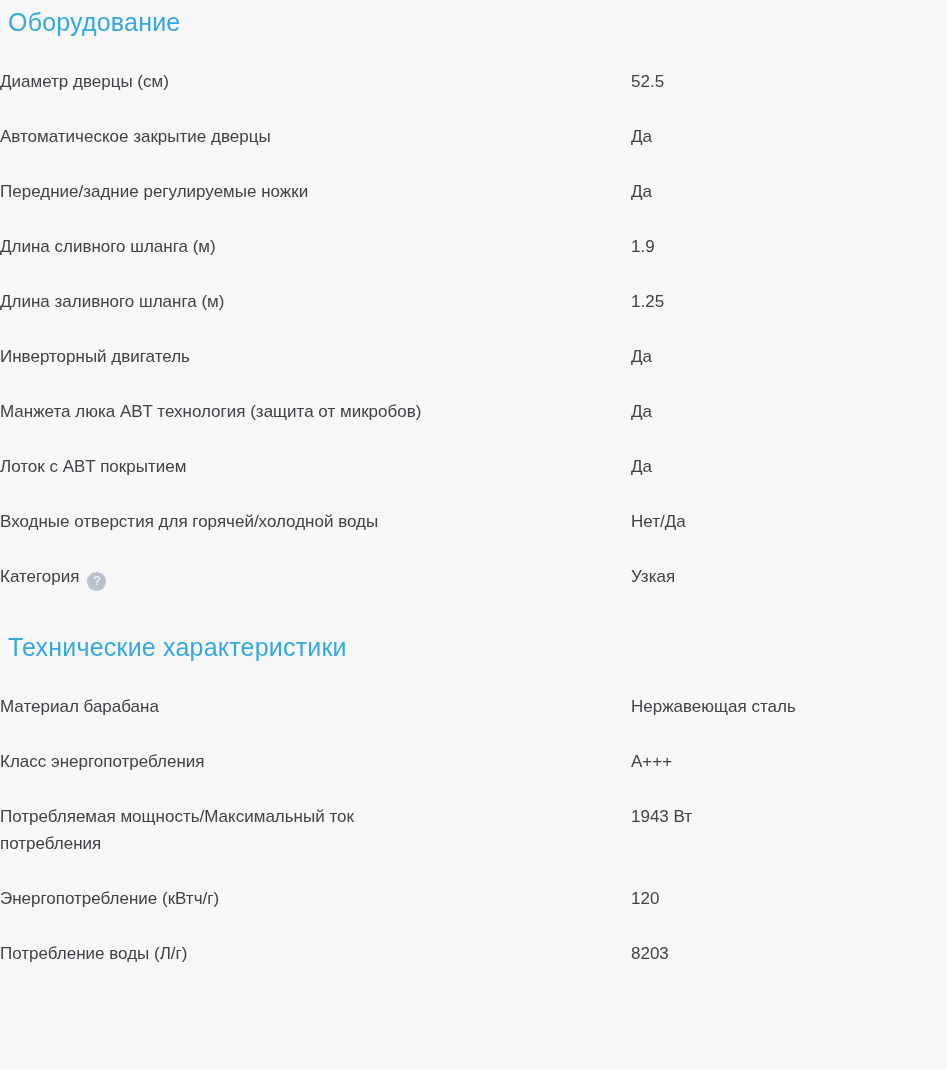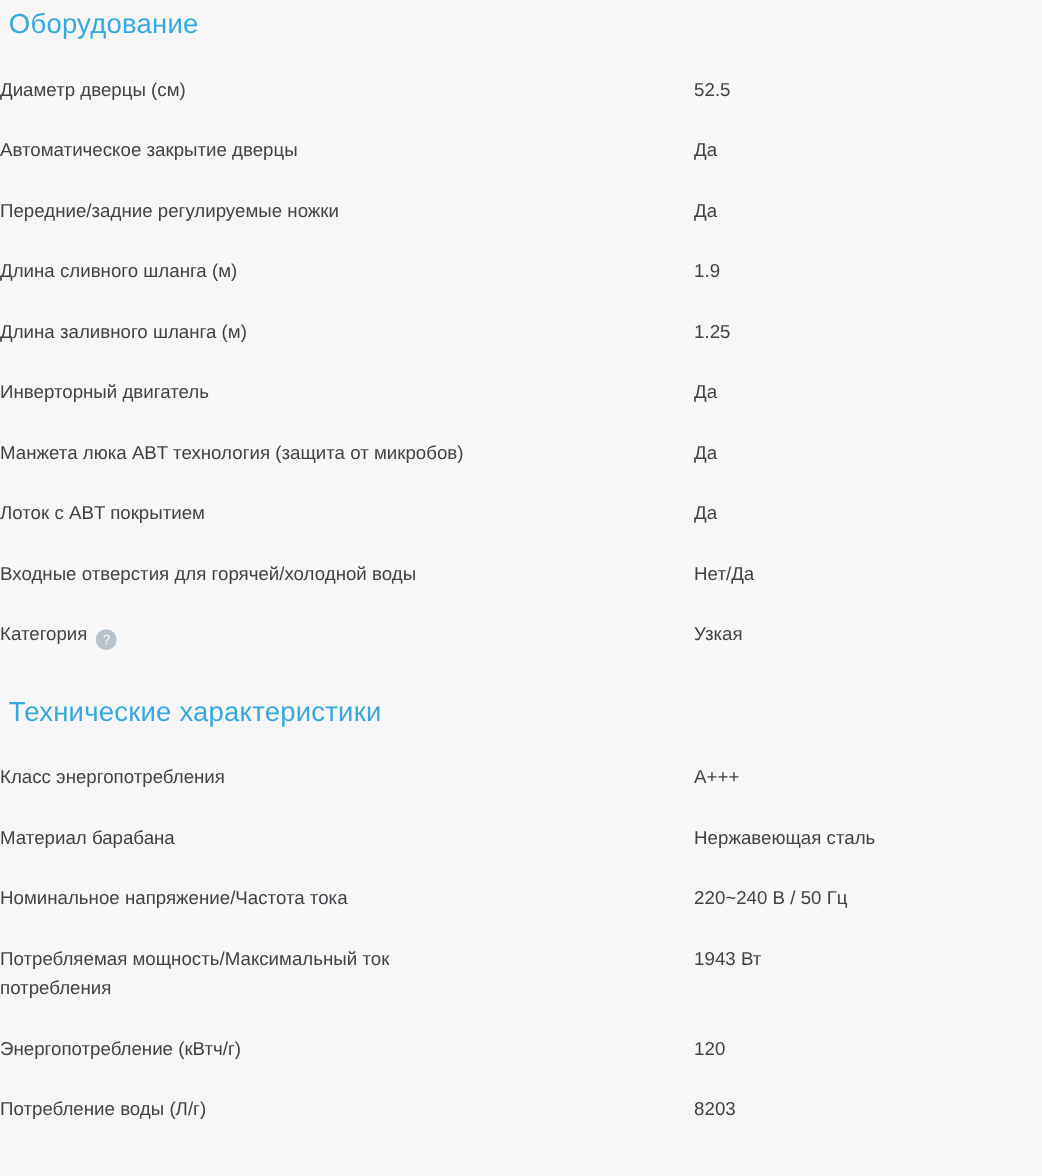--- a/index.html
+++ b/index.html
@@ -131,33 +131,29 @@
       </div>
 
     </div>
   </section>
 
   <section class="spec-section">
     <h2 class="section-title">Технические характеристики</h2>
     <div class="rows">
 
       <div class="row">
-        <div class="label-cell">Класс энергопотребления</div>
-        <div class="value-cell">A+++</div>
-      </div>
-
-      <div class="row">
         <div class="label-cell">Материал барабана</div>
         <div class="value-cell">Нержавеющая сталь</div>
       </div>
 
       <div class="row">
-        <div class="label-cell">Номинальное напряжение/Частота тока</div>
-        <div class="value-cell">220~240 В / 50 Гц</div>
+        <div class="label-cell">Класс энергопотребления</div>
+        <div class="value-cell">A+++</div>
       </div>
+
 
       <div class="row">
         <div class="label-cell">Потребляемая мощность/Максимальный ток потребления</div>
         <div class="value-cell">1943 Вт</div>
       </div>
 
       <div class="row">
         <div class="label-cell">Энергопотребление (кВтч/г)</div>
         <div class="value-cell">120</div>
       </div>

